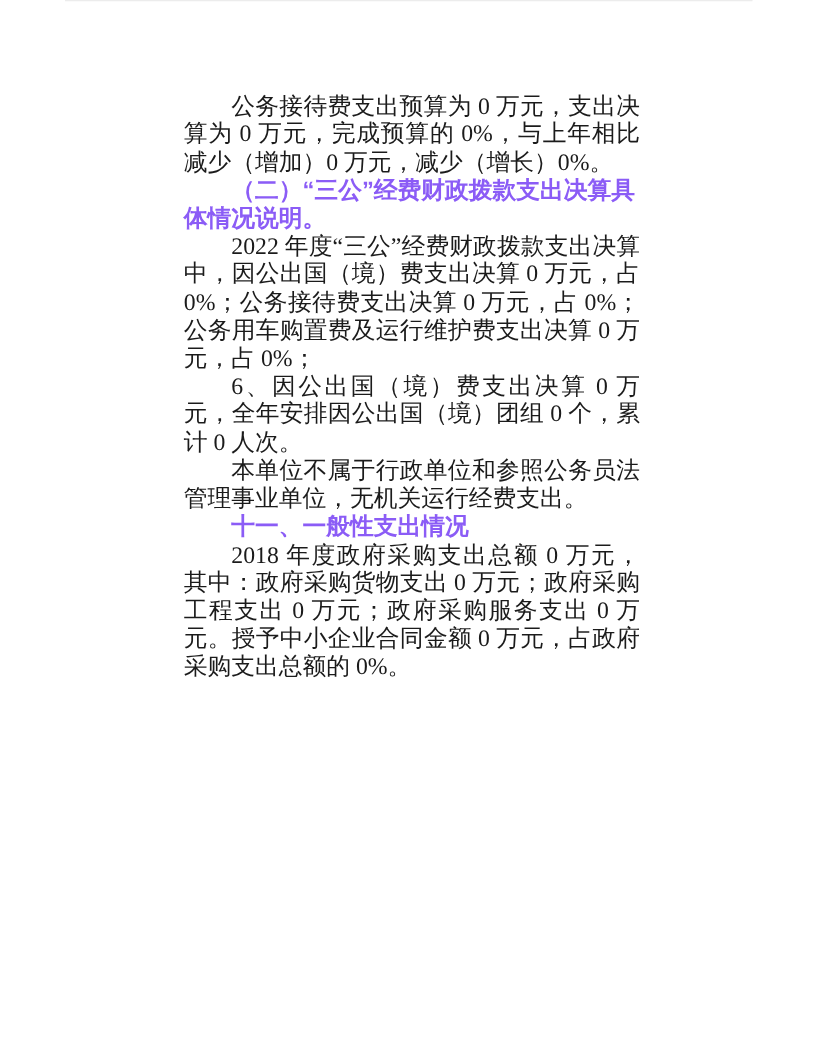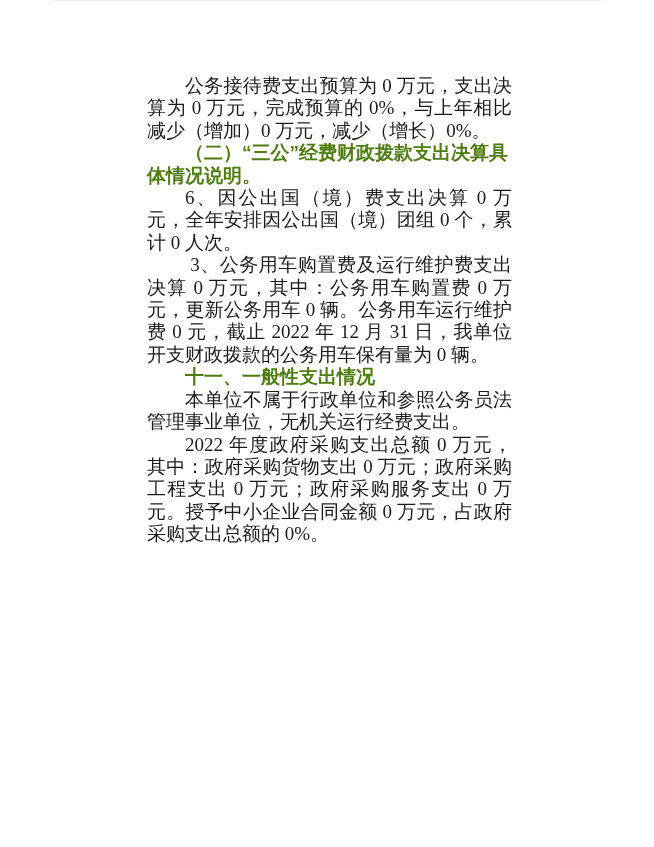--- a/index.html
+++ b/index.html
@@ -29,30 +29,30 @@
     text-align: justify;
   }
   .para {
     margin: 0;
     text-indent: 2em;
     word-break: break-all;
   }
   .para.heading {
     font-family: "Liberation Sans", "DejaVu Sans", sans-serif;
     font-weight: bold;
-    color: #4d7c0f;
+    color: #8b5cf6;
     text-align: left;
   }
 </style>
 </head>
 <body>
 
 <div class="page">
   <div class="doc">
       <p class="para">公务接待费支出预算为 0 万元，支出决算为 0 万元，完成预算的 0%，与上年相比减少（增加）0 万元，减少（增长）0%。</p>
       <p class="para heading">（二）“三公”经费财政拨款支出决算具体情况说明。</p>
+      <p class="para">2022 年度“三公”经费财政拨款支出决算中，因公出国（境）费支出决算 0 万元，占 0%；公务接待费支出决算 0 万元，占 0%；公务用车购置费及运行维护费支出决算 0 万元，占 0%；</p>
       <p class="para">6、因公出国（境）费支出决算 0 万元，全年安排因公出国（境）团组 0 个，累计 0 人次。</p>
-      <p class="para">&nbsp;3、公务用车购置费及运行维护费支出决算 0 万元，其中：公务用车购置费 0 万元，更新公务用车 0 辆。公务用车运行维护费 0 元，截止 2022 年 12 月 31 日，我单位开支财政拨款的公务用车保有量为 0 辆。</p>
+      <p class="para">本单位不属于行政单位和参照公务员法管理事业单位，无机关运行经费支出。</p>
       <p class="para heading">十一、一般性支出情况</p>
-      <p class="para">本单位不属于行政单位和参照公务员法管理事业单位，无机关运行经费支出。</p>
-      <p class="para">2022 年度政府采购支出总额 0 万元，其中：政府采购货物支出 0 万元；政府采购工程支出 0 万元；政府采购服务支出 0 万元。授予中小企业合同金额 0 万元，占政府采购支出总额的 0%。</p>
+      <p class="para">2018 年度政府采购支出总额 0 万元，其中：政府采购货物支出 0 万元；政府采购工程支出 0 万元；政府采购服务支出 0 万元。授予中小企业合同金额 0 万元，占政府采购支出总额的 0%。</p>
     </div>
 </div>
 
 </body></html>

